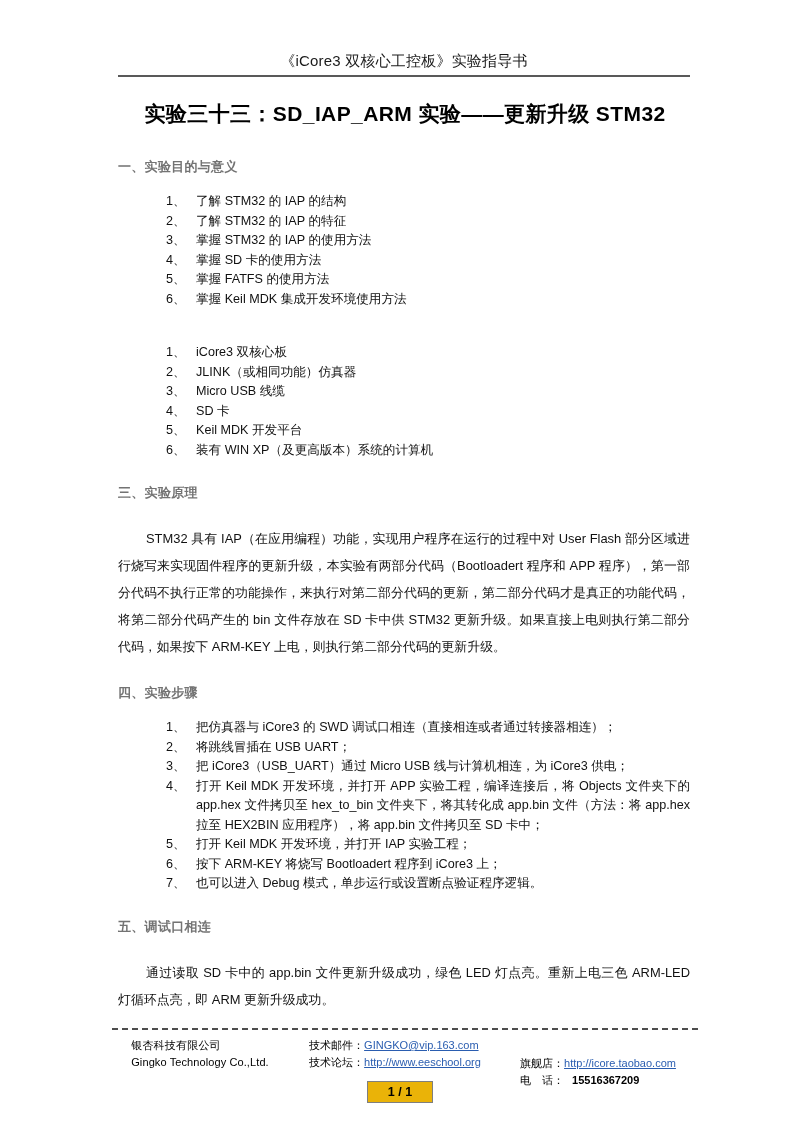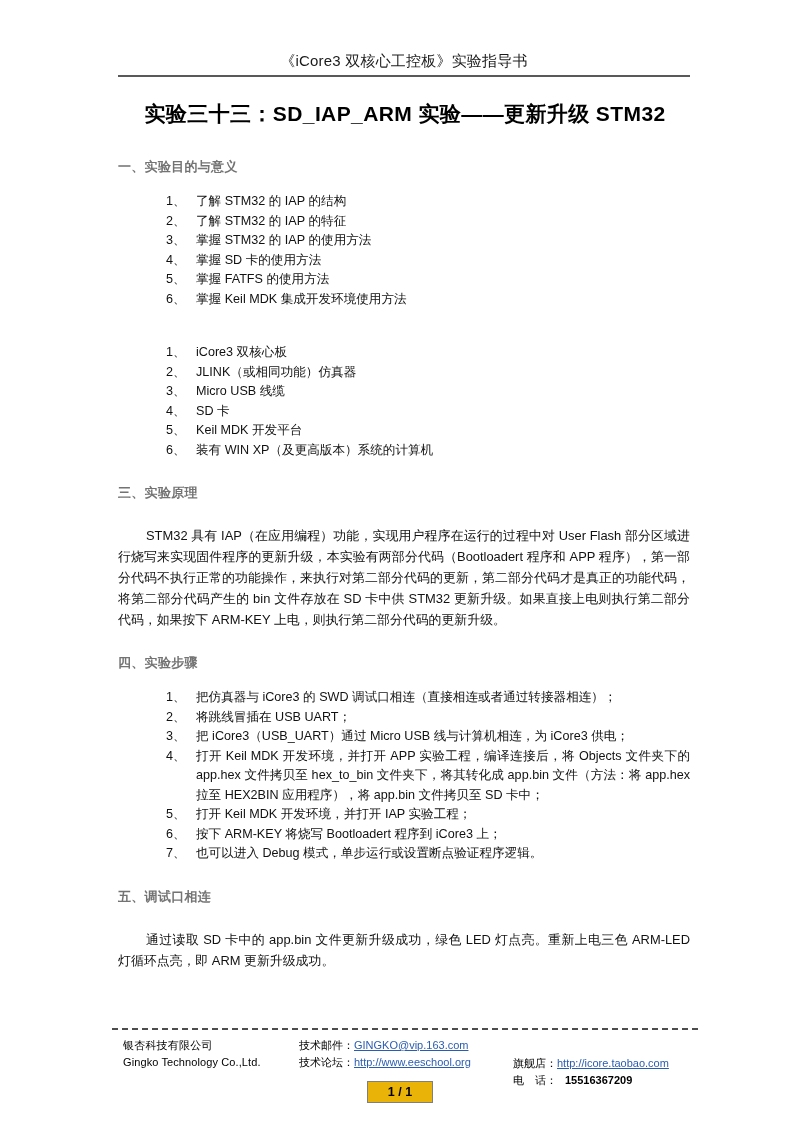--- a/index.html
+++ b/index.html
@@ -98,21 +98,21 @@
     width: 30px;
     white-space: nowrap;
   }
   ol.num-list li .itxt {
     flex: 1 1 auto;
     text-align: justify;
   }
 
   p.para {
     font-size: 12.9px;
-    line-height: 21px;
+    line-height: 27px;
     margin: 0;
     text-align: justify;
     text-justify: inter-ideograph;
     text-indent: 28px;
     color: #111;
   }
 
   .gap-sm { height: 10px; }
   .gap-md { height: 17px; }
   .gap-lg { height: 22px; }
@@ -129,20 +129,21 @@
     width: 100%;
     margin-bottom: 7px;
   }
   .footer-cols {
     display: flex;
     align-items: flex-start;
   }
   .fcol {
     display: flex;
     align-items: center;
+    flex-direction: column;
   }
   .fbar {
     width: 4px;
     background: #000;
     margin-right: 7px;
     flex: 0 0 auto;
   }
   .fcol-text {
     font-size: 11px;
     line-height: 16.5px;

